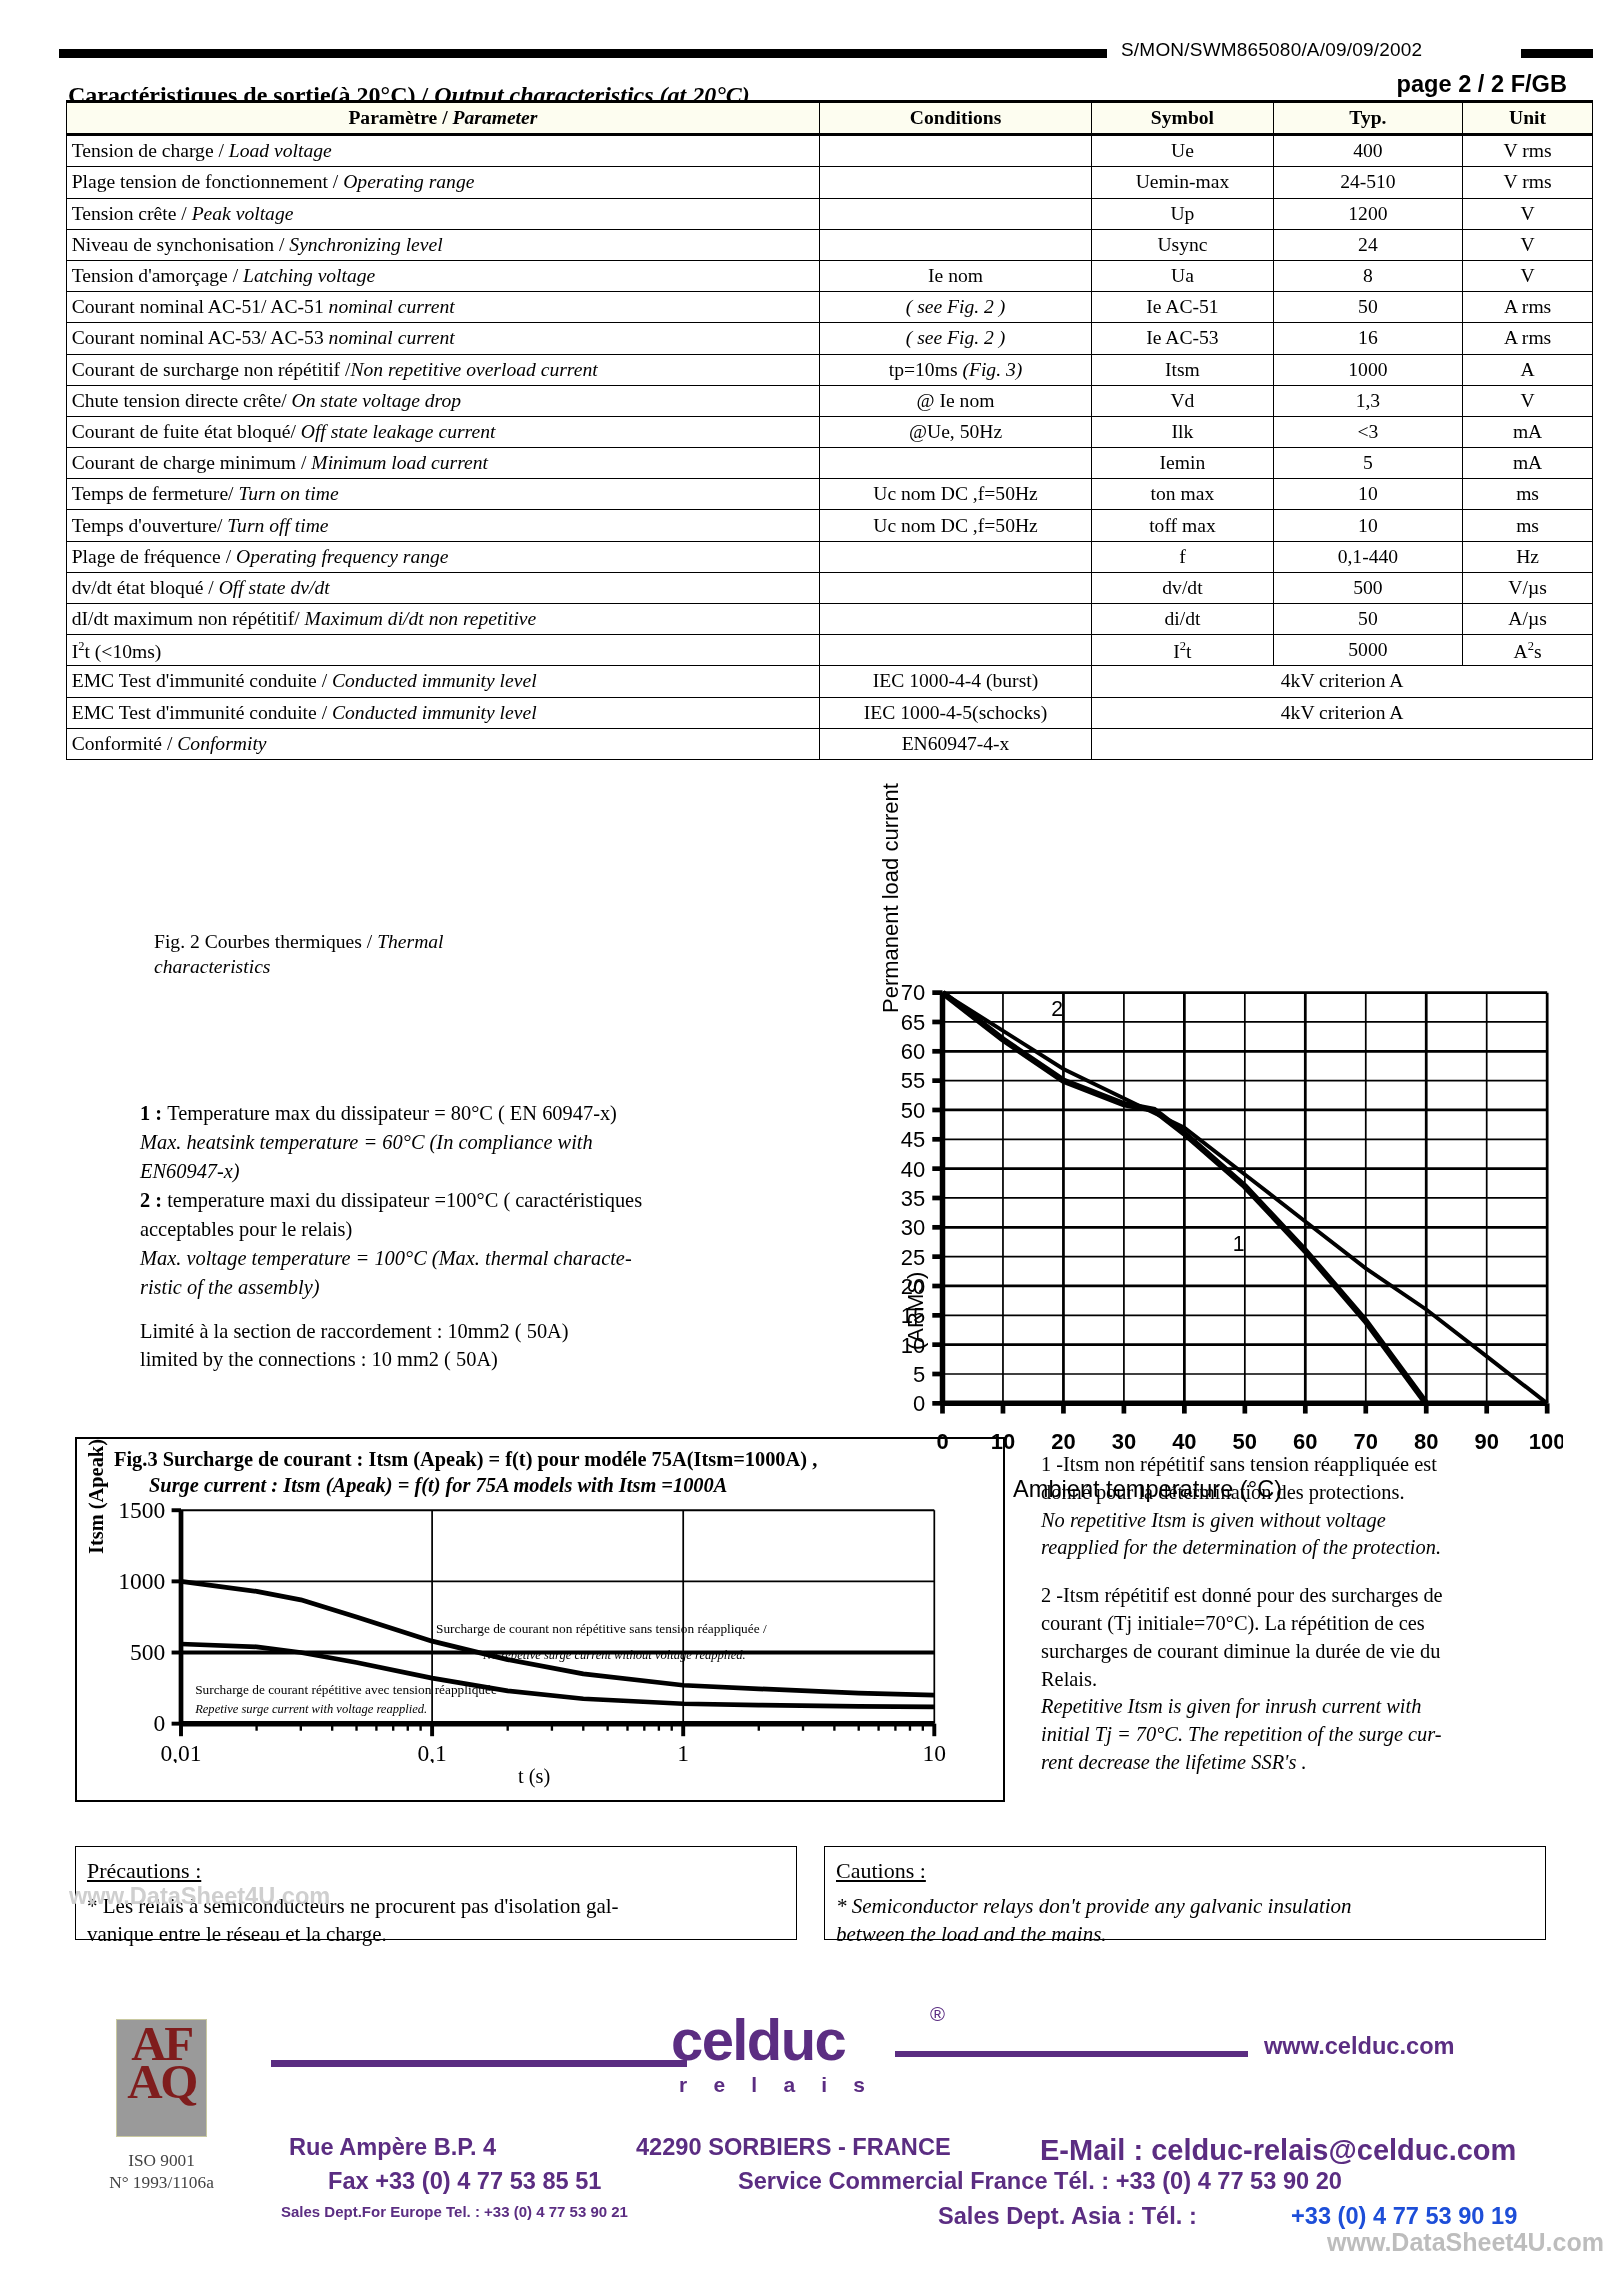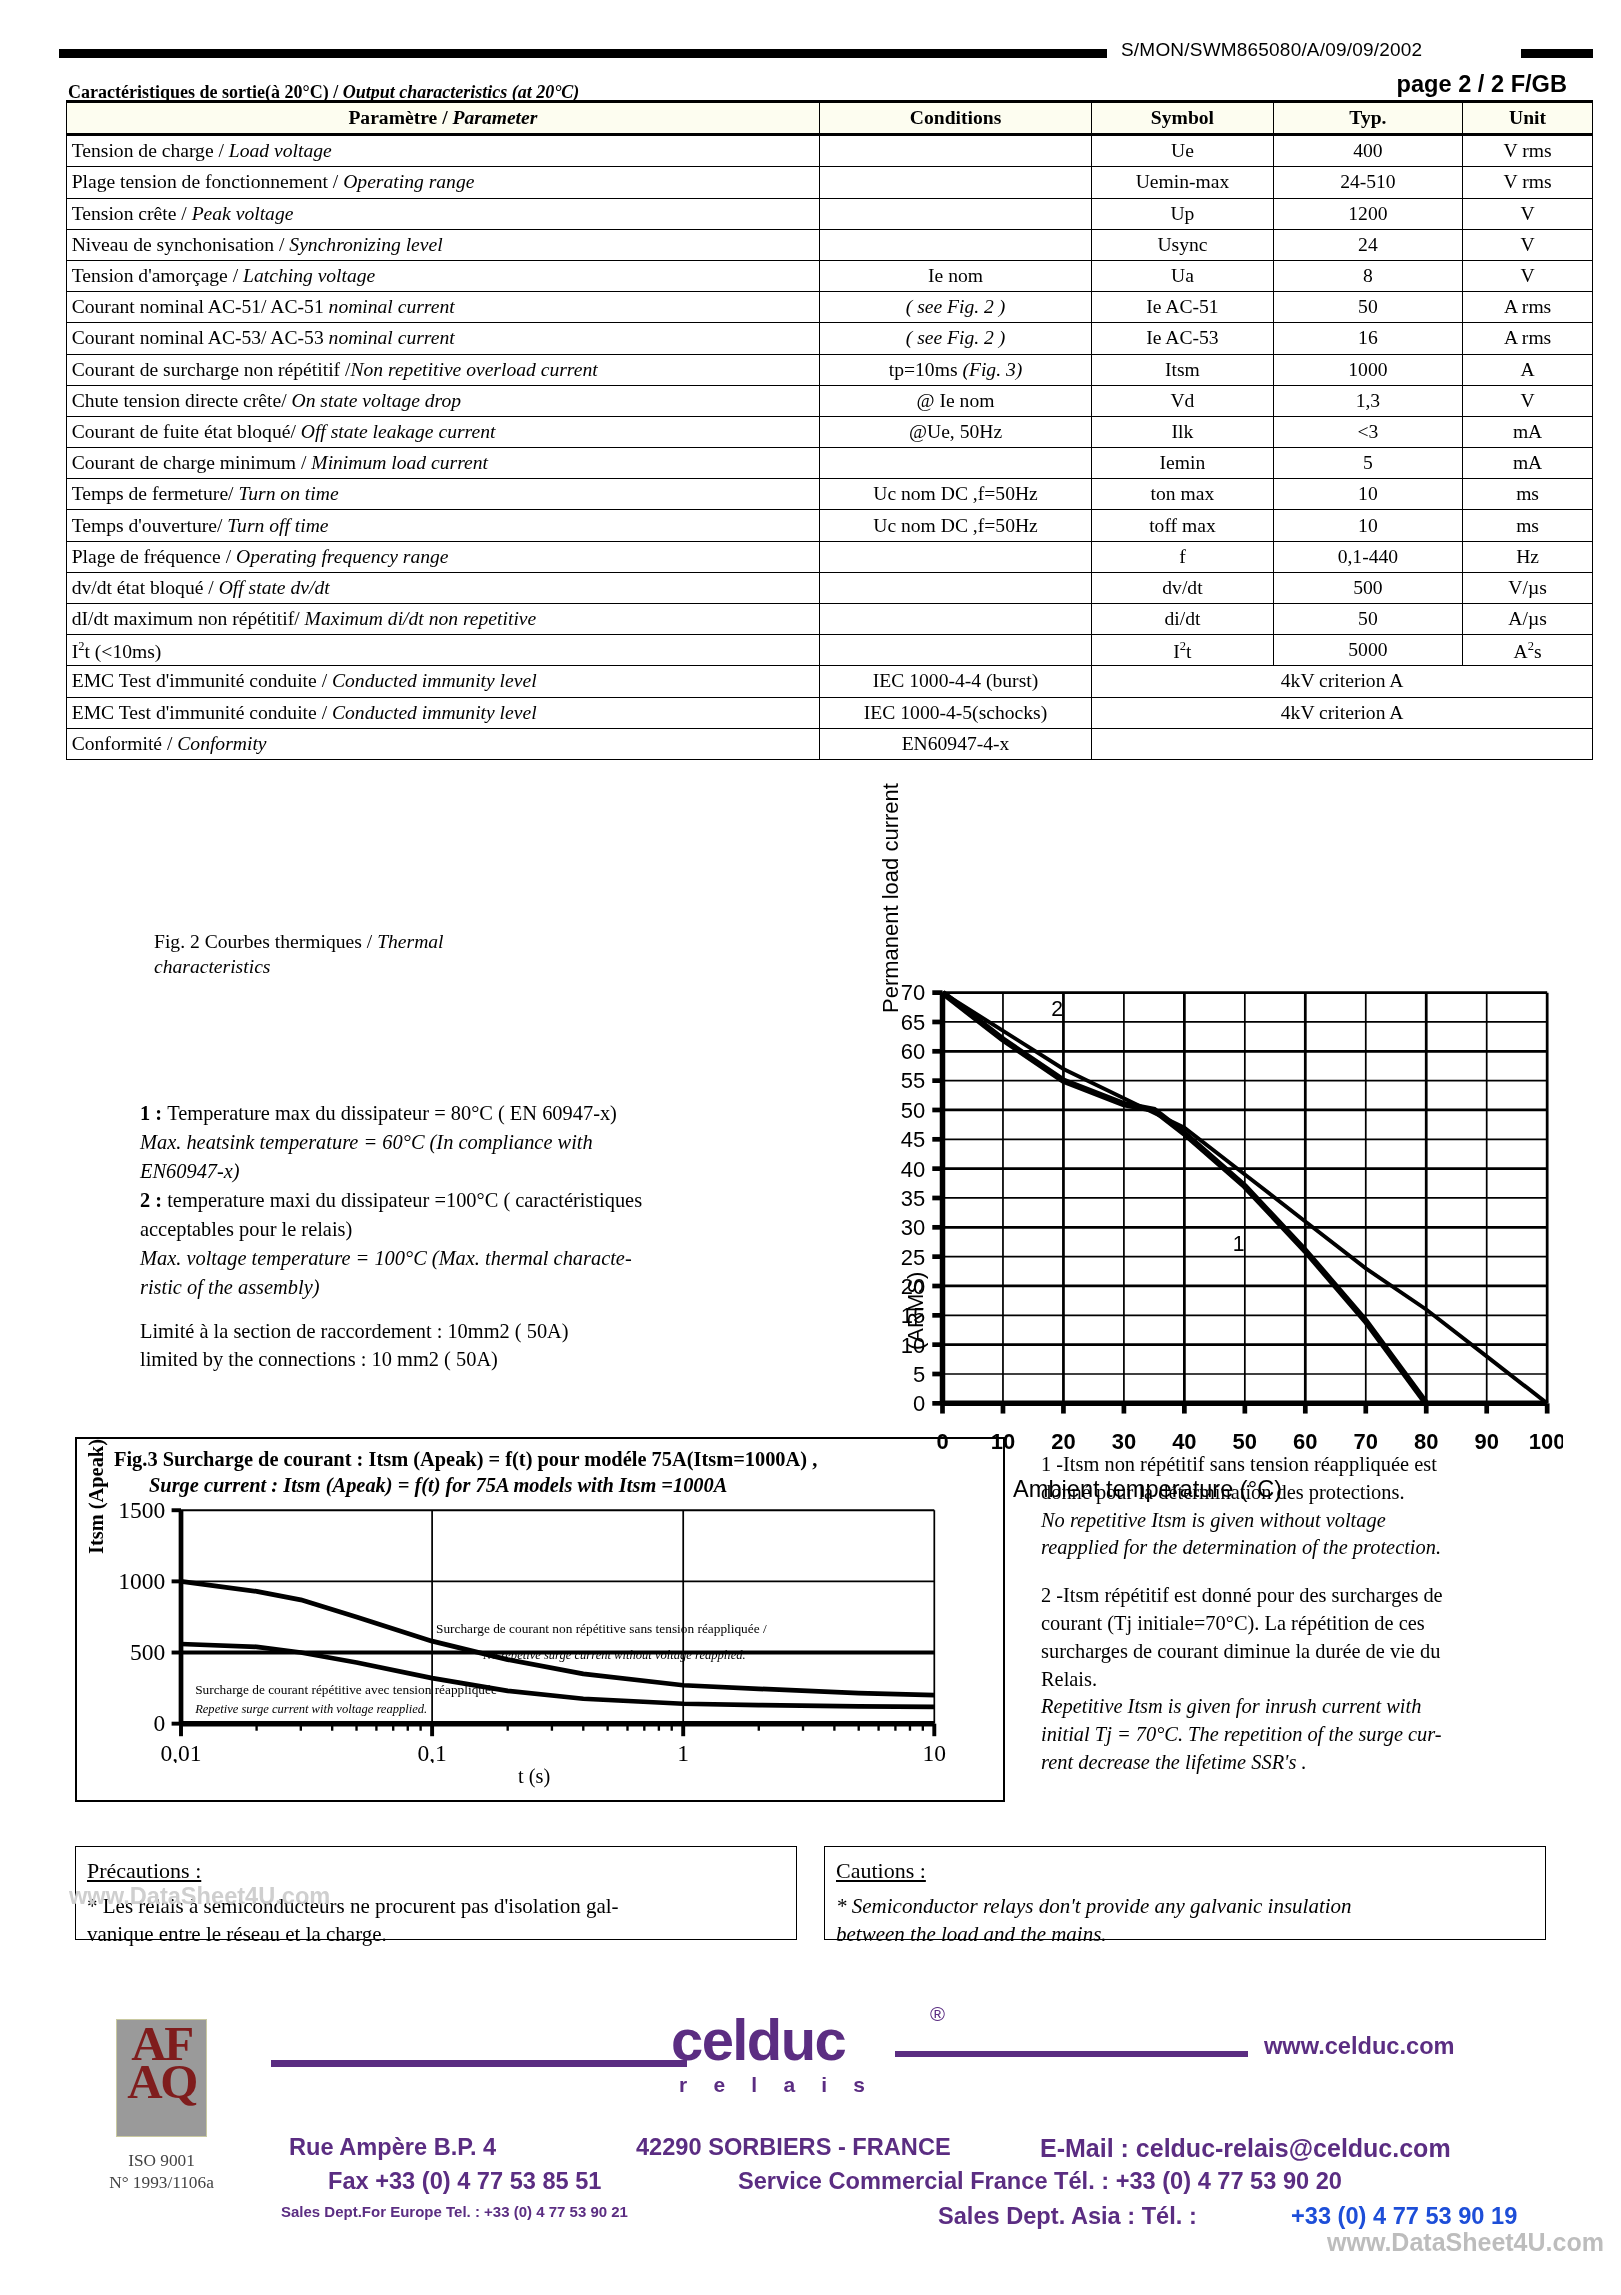--- a/index.html
+++ b/index.html
@@ -5,21 +5,21 @@
   html,body{margin:0;padding:0;background:#fff;}
   body{width:1622px;height:2295px;position:relative;font-family:"Liberation Serif",serif;color:#000;}
 
   
   .hdr-rule-left{position:absolute;left:59px;top:49px;width:1048px;height:8.6px;background:#000;}
   .hdr-ref{position:absolute;left:1121px;top:39px;font-family:"Liberation Sans",sans-serif;font-size:19px;letter-spacing:0.2px;white-space:nowrap;}
   .hdr-rule-right{position:absolute;left:1521px;top:49px;width:72px;height:8.6px;background:#000;}
   .page-no{position:absolute;right:55px;top:71px;font-family:"Liberation Sans",sans-serif;font-size:23.6px;font-weight:bold;}
 
   
-  .tbl-title{position:absolute;left:68px;top:82px;font-size:18px;font-weight:bold;white-space:nowrap;}
+  .tbl-title{position:absolute;left:68px;top:82px;font-size:24px;font-weight:bold;white-space:nowrap;}
   .tbl-title i{font-style:italic;}
   table.spec{position:absolute;left:66px;top:100px;width:1527px;border-collapse:collapse;table-layout:fixed;}
   table.spec td,table.spec th{border:1.6px solid #000;font-size:19.6px;padding:1.6px 4.7px;height:27px;vertical-align:middle;}
   table.spec thead th{background:#fdfdf0;font-weight:bold;text-align:center;border-bottom:3.1px solid #000;border-top:3.1px solid #000;}
   table.spec thead th i{font-style:italic;}
   .c-param{width:734px;text-align:left;}
   .c-cond{width:259px;text-align:center;}
   .c-sym{width:169px;text-align:center;}
   .c-typ{width:177px;text-align:center;}
   .c-unit{width:118px;text-align:center;}
@@ -68,21 +68,21 @@
   .iso2{position:absolute;left:102px;top:2173px;width:119px;text-align:center;font-size:17.3px;color:#444;}
   .brand{position:absolute;left:671px;top:2006px;font-family:"Liberation Sans",sans-serif;font-size:58px;font-weight:bold;color:#5b2d82;letter-spacing:-1.6px;}
   .brand-r{position:absolute;left:930px;top:2003px;font-family:"Liberation Sans",sans-serif;font-size:20.4px;color:#5b2d82;}
   .relais{position:absolute;left:679px;top:2073px;font-family:"Liberation Sans",sans-serif;font-size:21px;font-weight:bold;color:#5b2d82;letter-spacing:10.2px;}
   .rule-l{position:absolute;left:271px;top:2060px;width:416px;height:7px;background:#5b2d82;}
   .rule-r{position:absolute;left:895px;top:2051px;width:353px;height:6.3px;background:#5b2d82;}
   .site{position:absolute;left:1264px;top:2033px;font-family:"Liberation Sans",sans-serif;font-size:23.6px;font-weight:bold;color:#5b2d82;white-space:nowrap;}
   .f-line{position:absolute;font-family:"Liberation Sans",sans-serif;font-weight:bold;color:#5b2d82;white-space:nowrap;}
   .f1a{left:289px;top:2134px;font-size:23.6px;text-align:center;}
   .f1b{left:636px;top:2134px;font-size:23.6px;}
-  .f1c{left:1040px;top:2134px;font-size:25px;}
+  .f1c{left:1040px;top:2134px;font-size:29px;}
   .f2a{left:328px;top:2168px;font-size:23.6px;}
   .f2b{left:738px;top:2168px;font-size:23.6px;}
   .f3a{left:281px;top:2203px;font-size:15px;}
   .f3b{left:938px;top:2203px;font-size:23.6px;}
   .f3c{left:1291px;top:2203px;font-size:23.6px;color:#1d4ed8;}
 
   .wm{position:absolute;font-family:"Liberation Sans",sans-serif;color:#cfcfcf;font-weight:bold;white-space:nowrap;}
   .wm1{left:69px;top:1883px;font-size:23.6px;}
   .wm2{left:1327px;top:2228px;font-size:25px;color:#bdbdbd;}
 </style>

